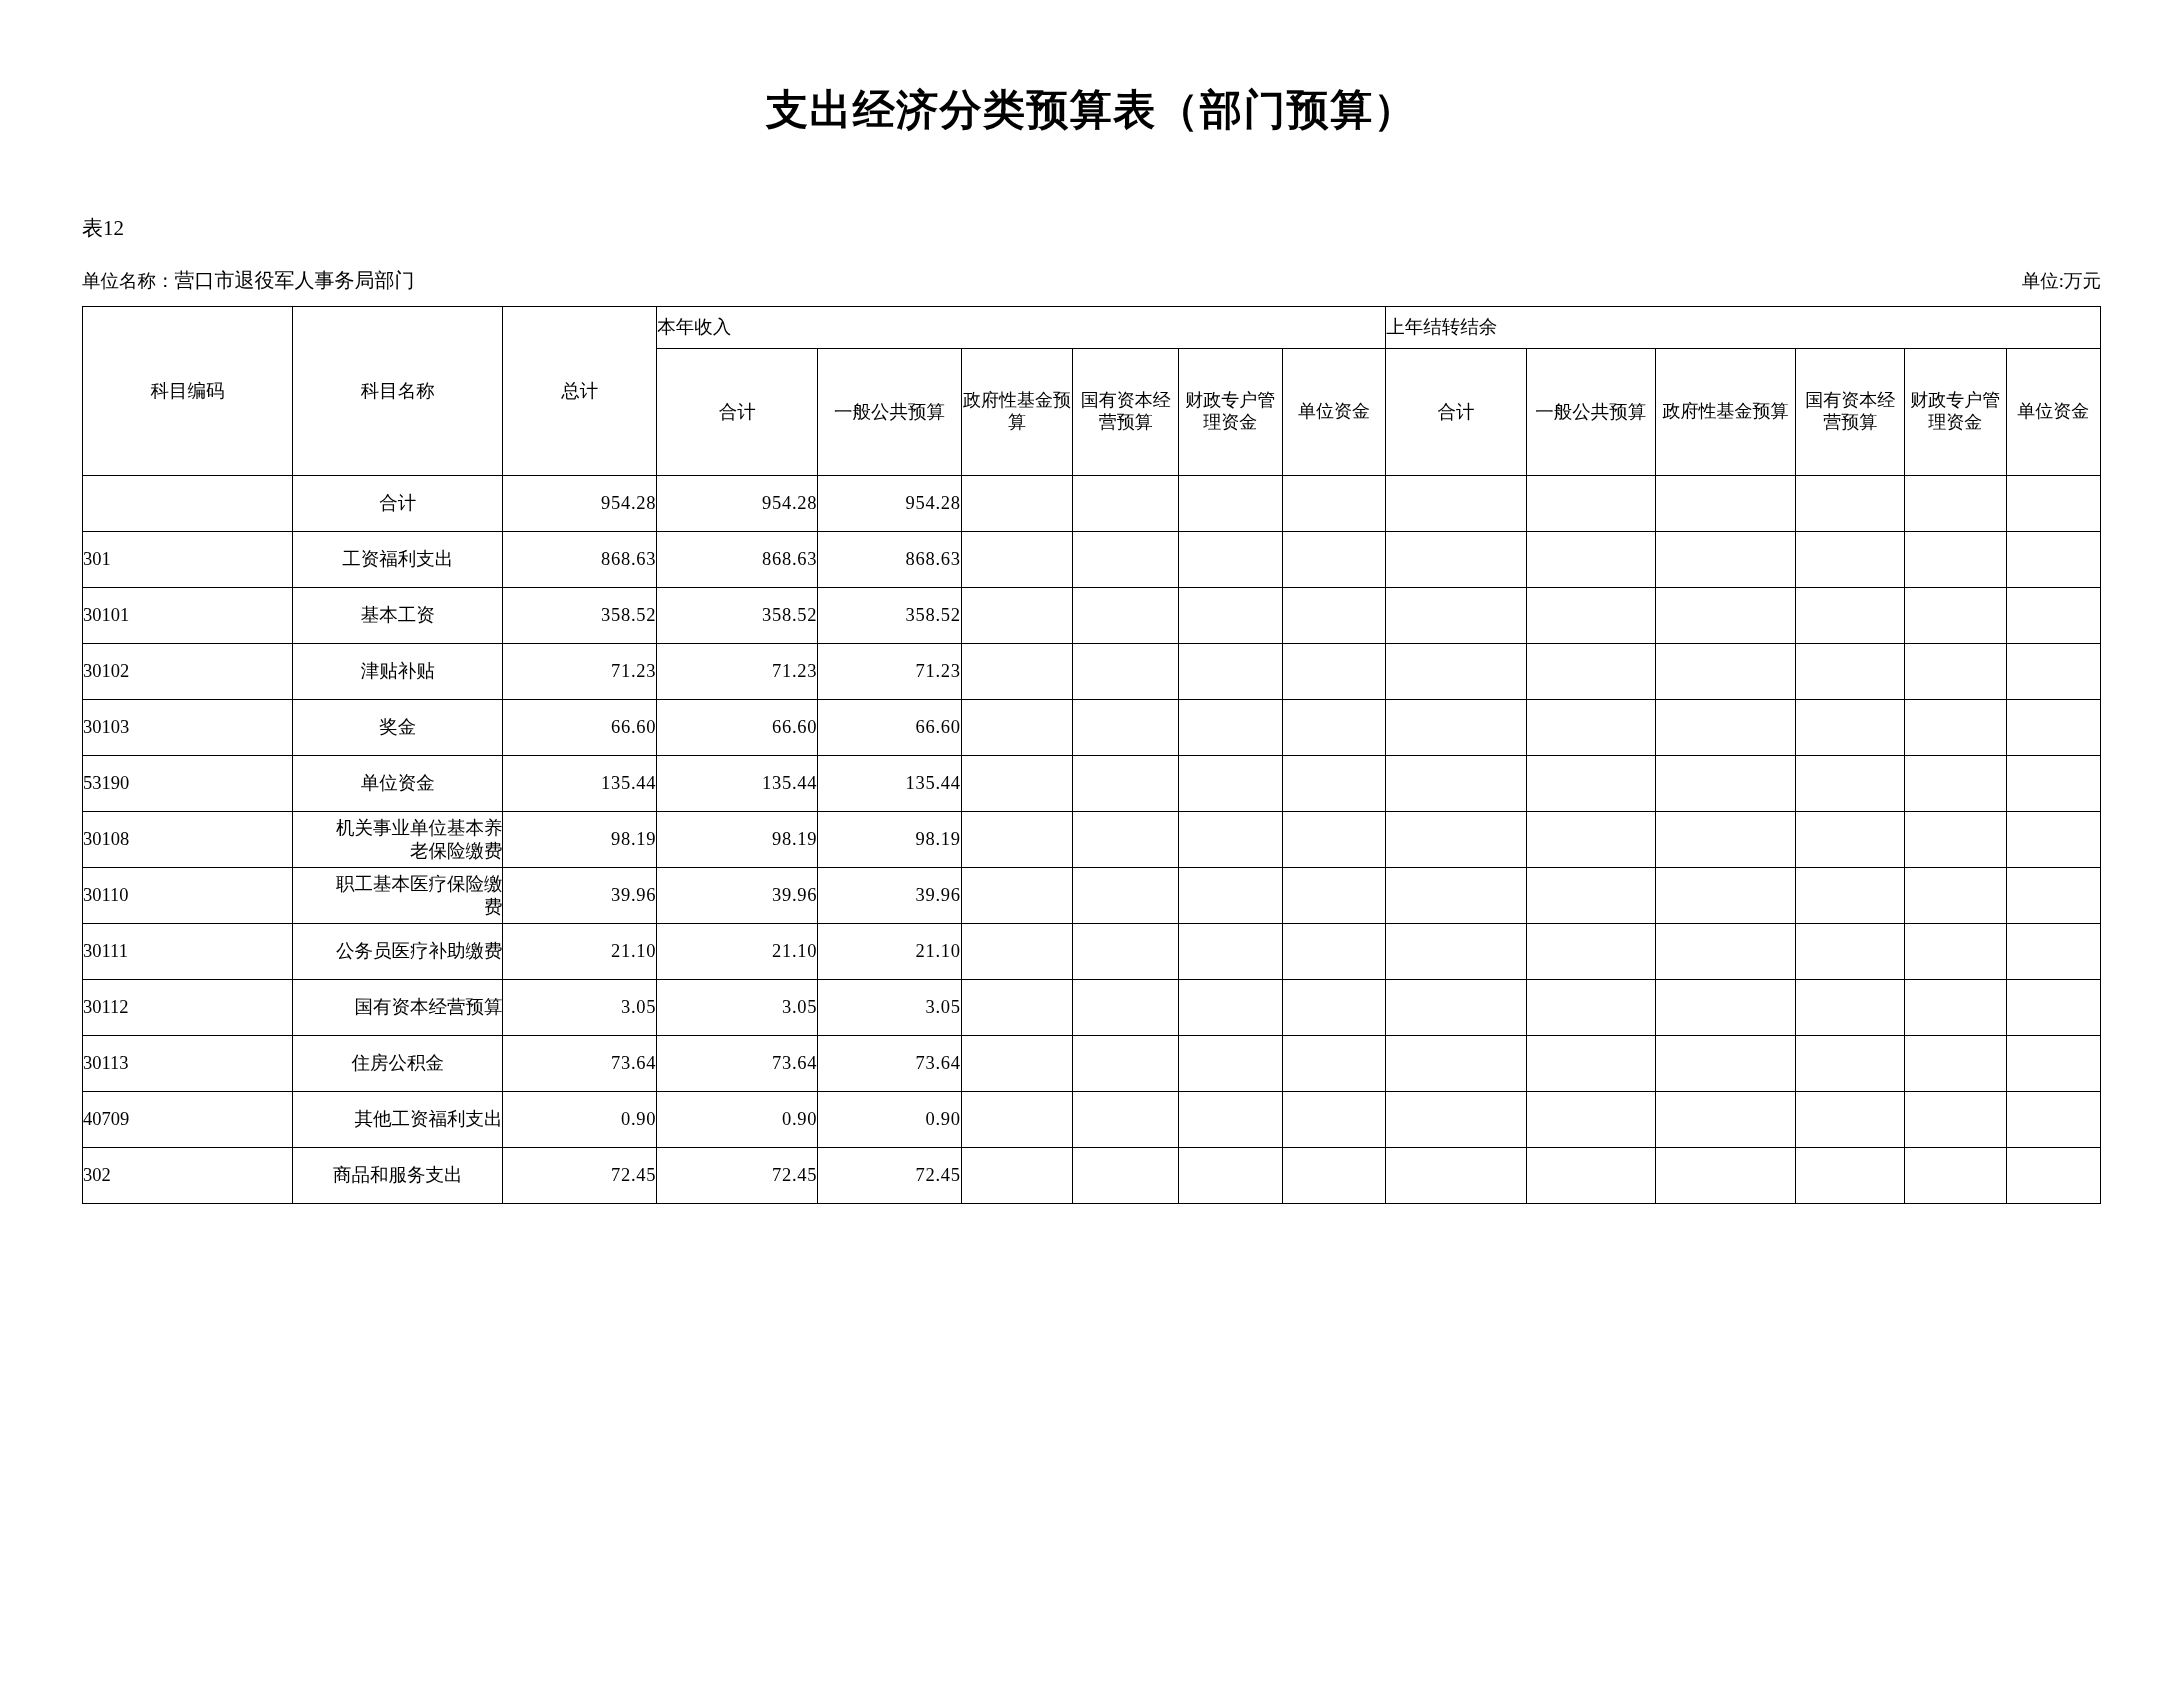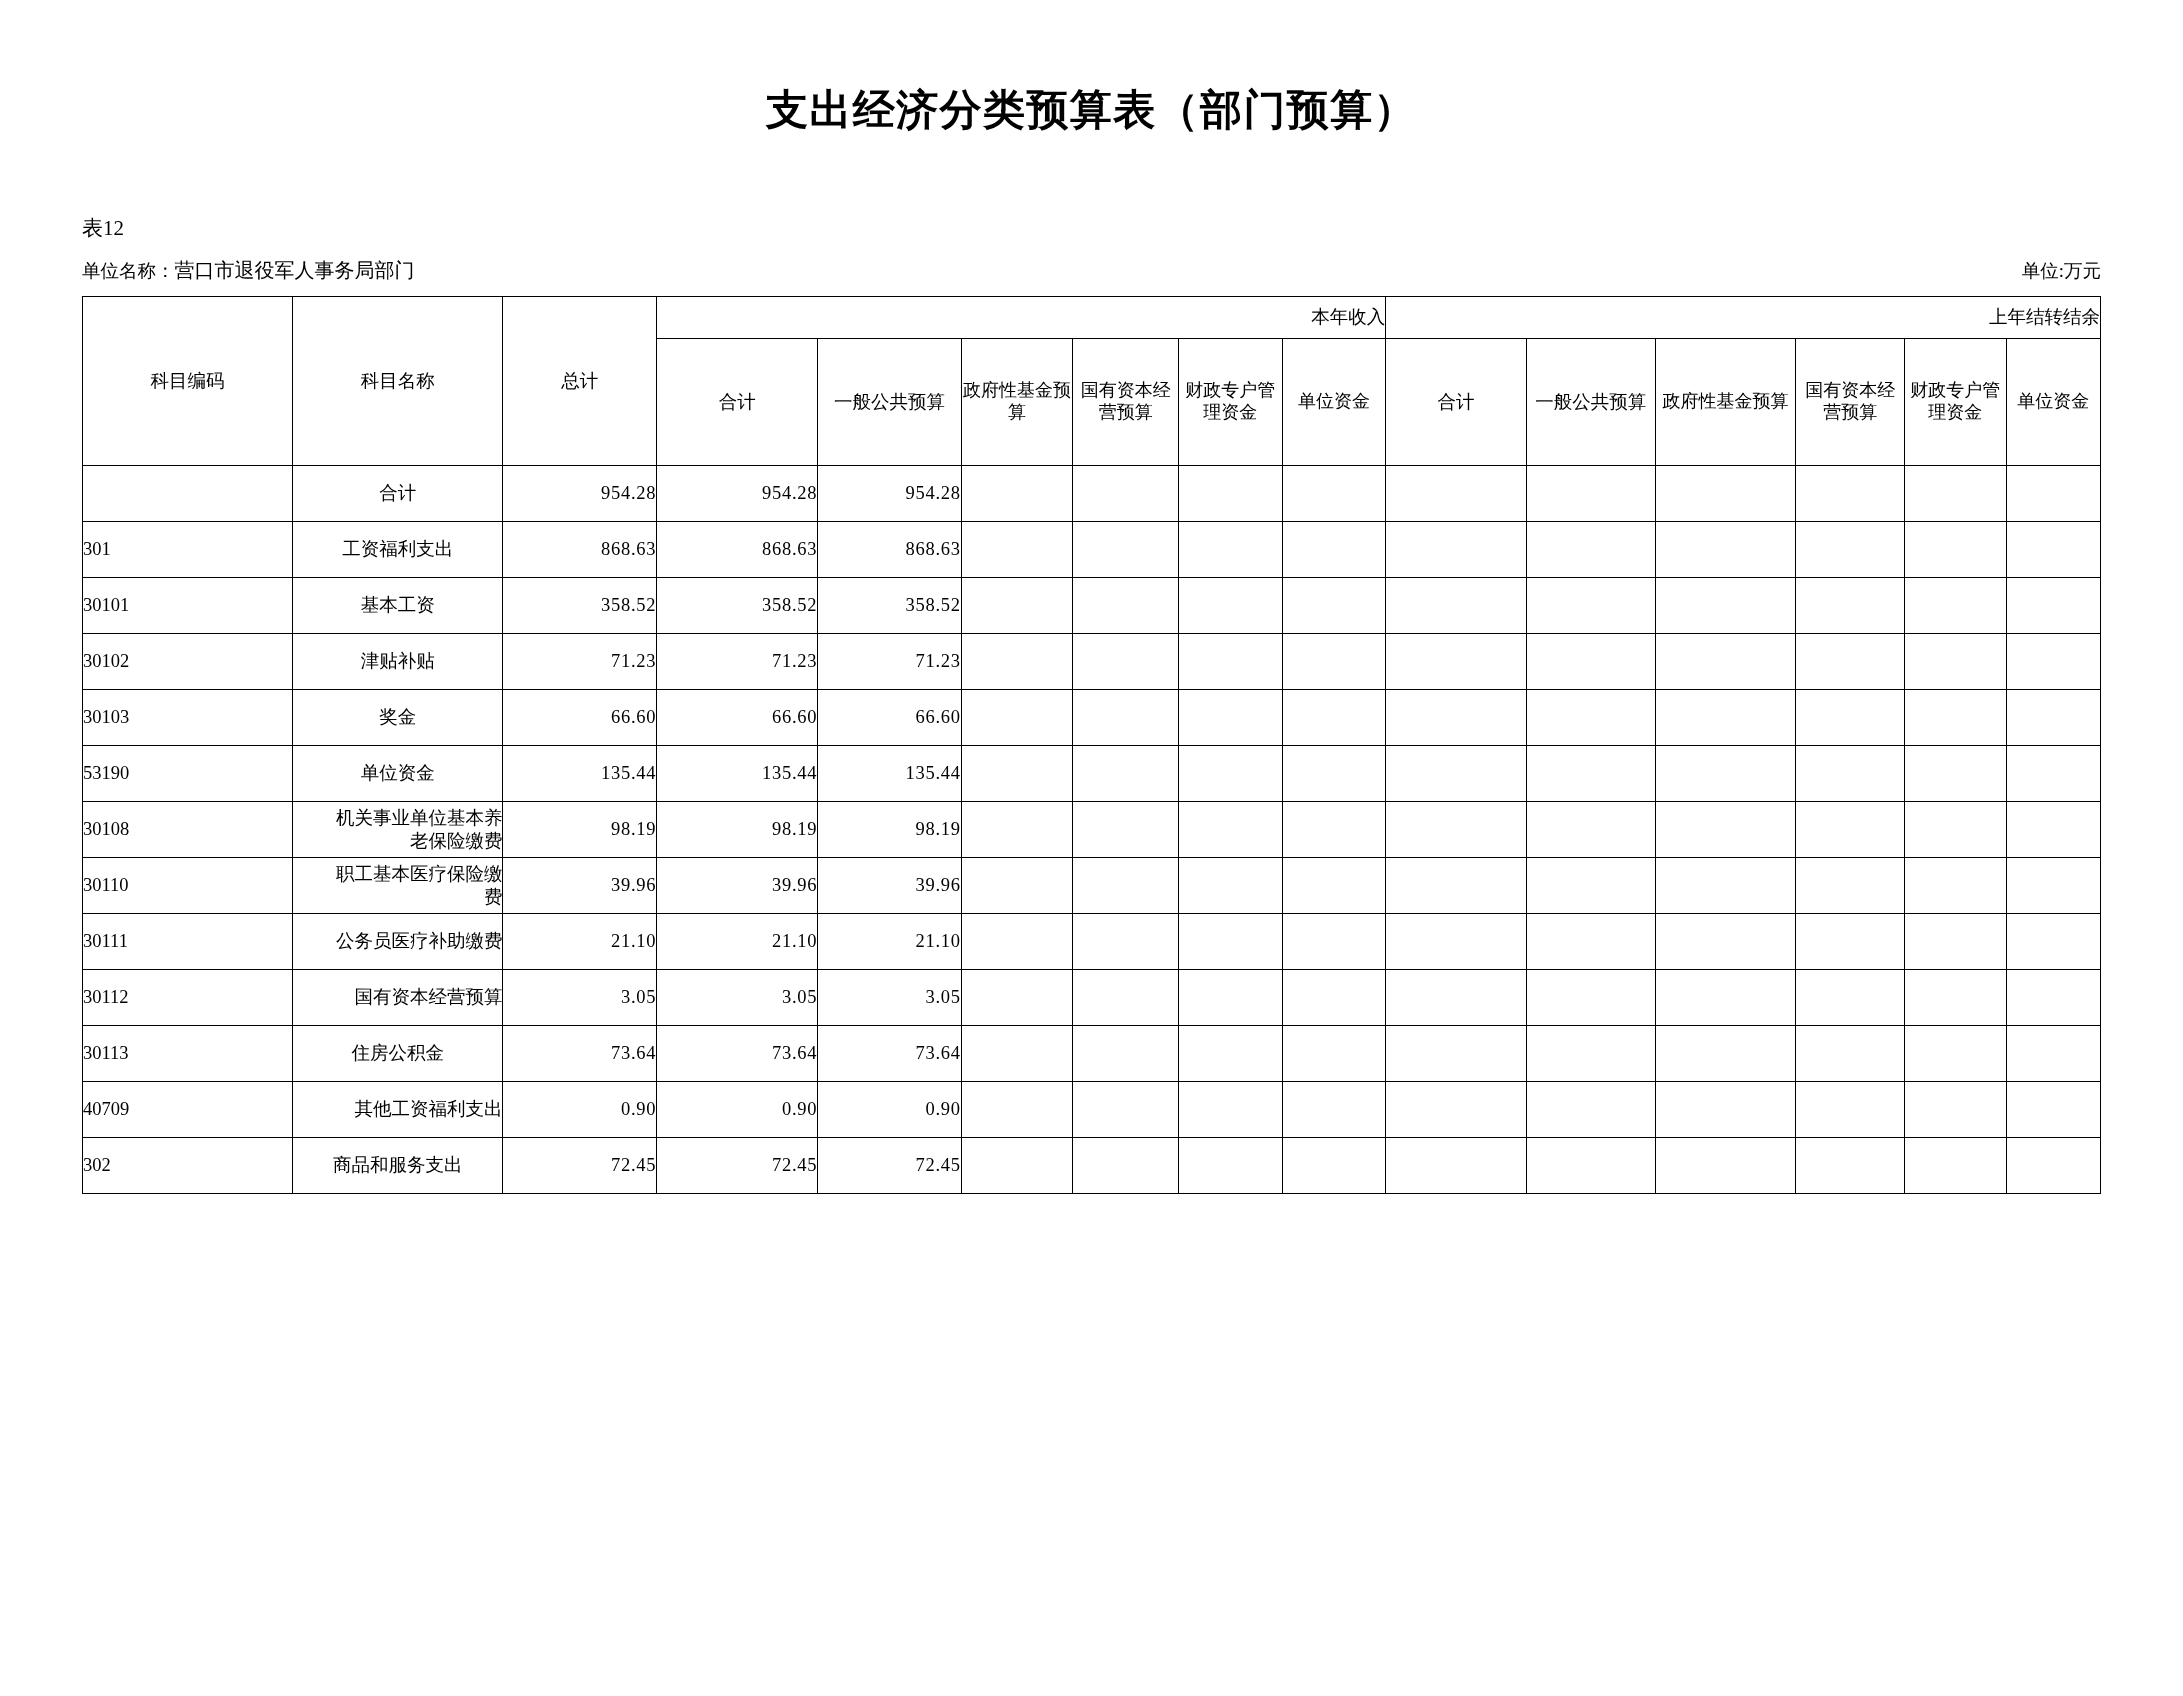--- a/index.html
+++ b/index.html
@@ -38,21 +38,21 @@
   .meta-line-1 {
     font-size: 21px;
     line-height: 1.5;
   }
   .meta-line-2 {
     display: flex;
     justify-content: space-between;
     align-items: flex-end;
     font-size: 18.5px;
     line-height: 1.5;
-    margin-top: 10px;
+    margin-top: 20px;
   }
   .meta-unit-name {
     font-size: 18.5px;
   }
   .meta-unit-name .value {
     font-size: 20px;
   }
   .meta-right {
     font-size: 18.5px;
   }
@@ -70,21 +70,21 @@
   }
   table.budget td, table.budget th {
     border: 1.4px solid #000000;
     padding: 0;
     vertical-align: middle;
     font-weight: normal;
     font-size: 18.5px;
     line-height: 1.22;
   }
   .hdr-group {
-    text-align: right;
+    text-align: left;
     height: 41px;
     font-size: 20px;
   }
   .hdr-cell {
     text-align: center;
     padding: 4.1px 2.7px;
     font-size: 19px;
   }
   .hdr-cell.small {
     font-size: 18px;

